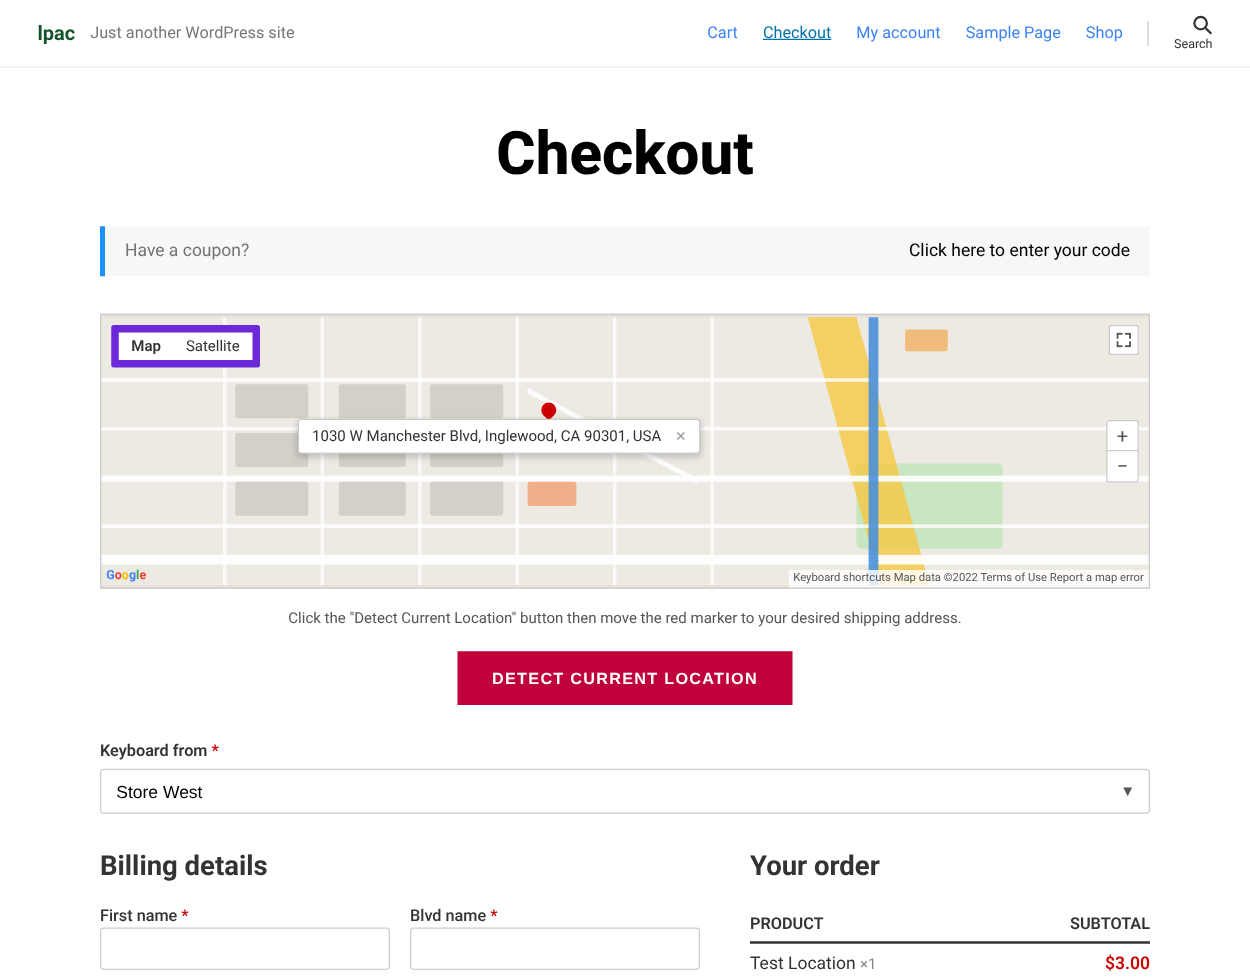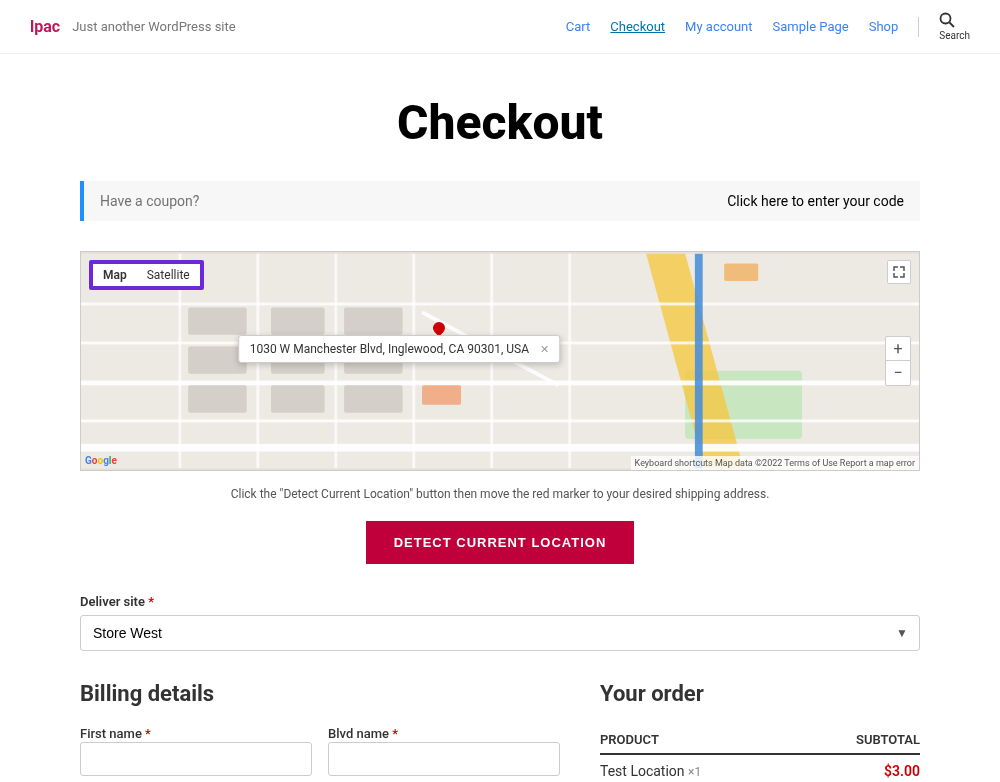--- a/index.html
+++ b/index.html
@@ -1,46 +1,46 @@
 <!DOCTYPE html>
 <html><head>
   <meta charset="utf-8">
   <style>
     * { box-sizing: border-box; margin: 0; padding: 0; }
     body { font-family: -apple-system, BlinkMacSystemFont, 'Segoe UI', Roboto, sans-serif; font-size: 14px; color: #333; background: #fff; }
 
     
     .header { display: flex; align-items: center; justify-content: space-between; padding: 12px 30px; border-bottom: 1px solid #eee; }
     .header-left { display: flex; align-items: center; gap: 12px; }
-    .site-name { font-size: 16px; font-weight: 700; color: #be185d; }
+    .site-name { font-size: 16px; font-weight: 700; color: #14532d; }
     .site-tagline { font-size: 13px; color: #777; }
     .header-nav { display: flex; align-items: center; gap: 20px; }
     .nav-link { font-size: 13px; color: #3b82f6; text-decoration: none; cursor: pointer; }
     .nav-link.active { color: #0073aa; text-decoration: underline; }
     .nav-divider { width: 1px; height: 20px; background: #ccc; }
-    .search-area { display: flex; flex-direction: column; align-items: flex-start; cursor: pointer; }
+    .search-area { display: flex; flex-direction: column; align-items: flex-end; cursor: pointer; }
     .search-icon-svg { width: 16px; height: 16px; }
     .search-label { font-size: 10px; color: #333; margin-top: 2px; }
 
     
     .page-title-section { text-align: center; padding: 40px 20px 30px; }
     .page-title { font-size: 48px; font-weight: 800; color: #000; }
 
     
     .main-content { max-width: 900px; margin: 0 auto; padding: 0 30px 40px; }
 
     
     .coupon-bar { display: flex; align-items: center; justify-content: space-between; background: #f7f7f7; border-left: 4px solid #1e90ff; padding: 12px 16px; margin-bottom: 30px; }
     .coupon-text { font-size: 14px; color: #737373; }
     .coupon-link { font-size: 14px; color: #000000; cursor: pointer; }
 
     
     .map-section { margin-bottom: 16px; }
     .map-container { position: relative; width: 100%; height: 220px; background: #e8e0d8; border: 1px solid #ccc; overflow: hidden; }
-    .map-tabs { position: absolute; top: 8px; left: 8px; display: flex; background: #fff; border: 4px solid #6d28d9; border-radius: 2px; z-index: 10; }
+    .map-tabs { position: absolute; top: 8px; left: 8px; display: flex; background: #fff; border: 6px solid #6d28d9; border-radius: 2px; z-index: 10; }
     .map-tab { padding: 4px 10px; font-size: 12px; cursor: pointer; color: #333; }
     .map-tab.active { font-weight: 600; }
     .map-expand { position: absolute; top: 8px; right: 8px; background: #fff; border: 1px solid #ccc; border-radius: 2px; width: 24px; height: 24px; display: flex; align-items: center; justify-content: center; font-size: 12px; cursor: pointer; z-index: 10; }
     .map-zoom { position: absolute; right: 8px; top: 50%; transform: translateY(-50%); background: #fff; border: 1px solid #ccc; border-radius: 2px; display: flex; flex-direction: column; z-index: 10; }
     .map-zoom-btn { width: 24px; height: 24px; display: flex; align-items: center; justify-content: center; font-size: 16px; cursor: pointer; color: #555; line-height: 1; }
     .map-zoom-btn:first-child { border-bottom: 1px solid #ccc; }
 
     
     .map-popup { position: absolute; top: 38%; left: 38%; transform: translateX(-50%); background: #fff; border: 1px solid #ccc; border-radius: 3px; padding: 6px 10px; font-size: 12px; white-space: nowrap; z-index: 20; box-shadow: 0 2px 6px rgba(0,0,0,0.2); }
     .map-popup-close { margin-left: 8px; cursor: pointer; color: #999; font-size: 11px; }
@@ -215,21 +215,21 @@
   </div>
 
   <p class="map-instruction">Click the "Detect Current Location" button then move the red marker to your desired shipping address.</p>
 
   <div class="detect-btn-wrapper">
     <button class="detect-btn">DETECT CURRENT LOCATION</button>
   </div>
 
   <div class="field-section">
     <div class="field-label">
-      <span>Deliver site</span><span class="required"> *</span>
+      <span>Keyboard from</span><span class="required"> *</span>
     </div>
     <div class="select-wrapper">
       <select class="select-field">
         <option>Store West</option>
         <option>Store East</option>
         <option>Store North</option>
       </select>
       <span class="select-arrow">▼</span>
     </div>
   </div>

